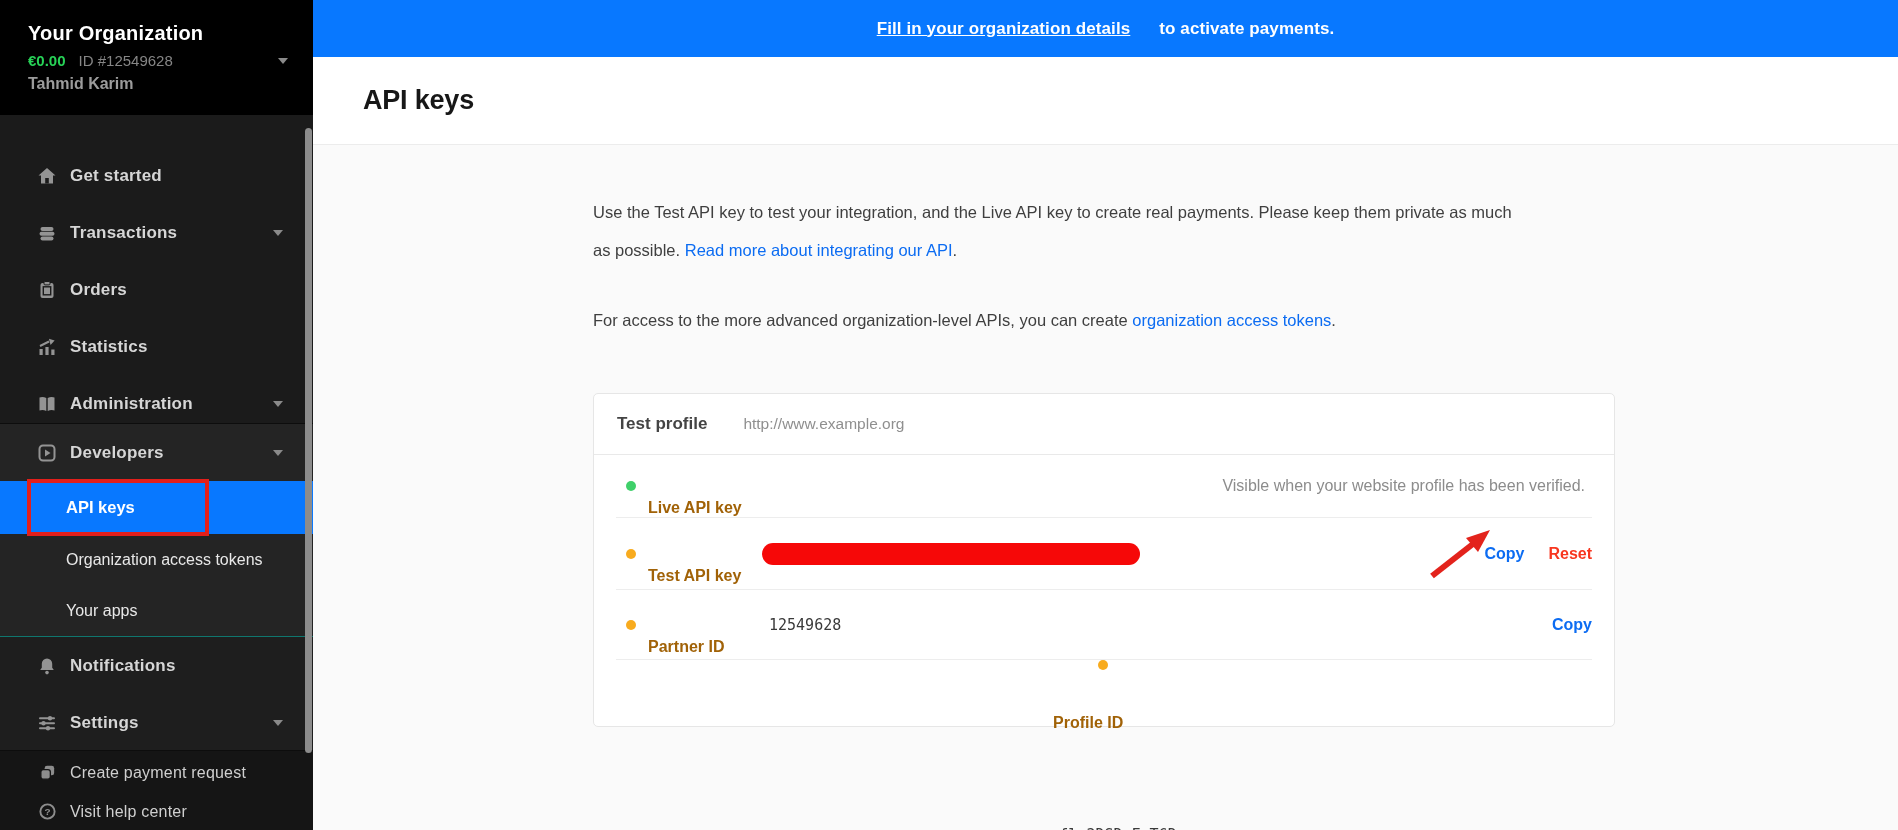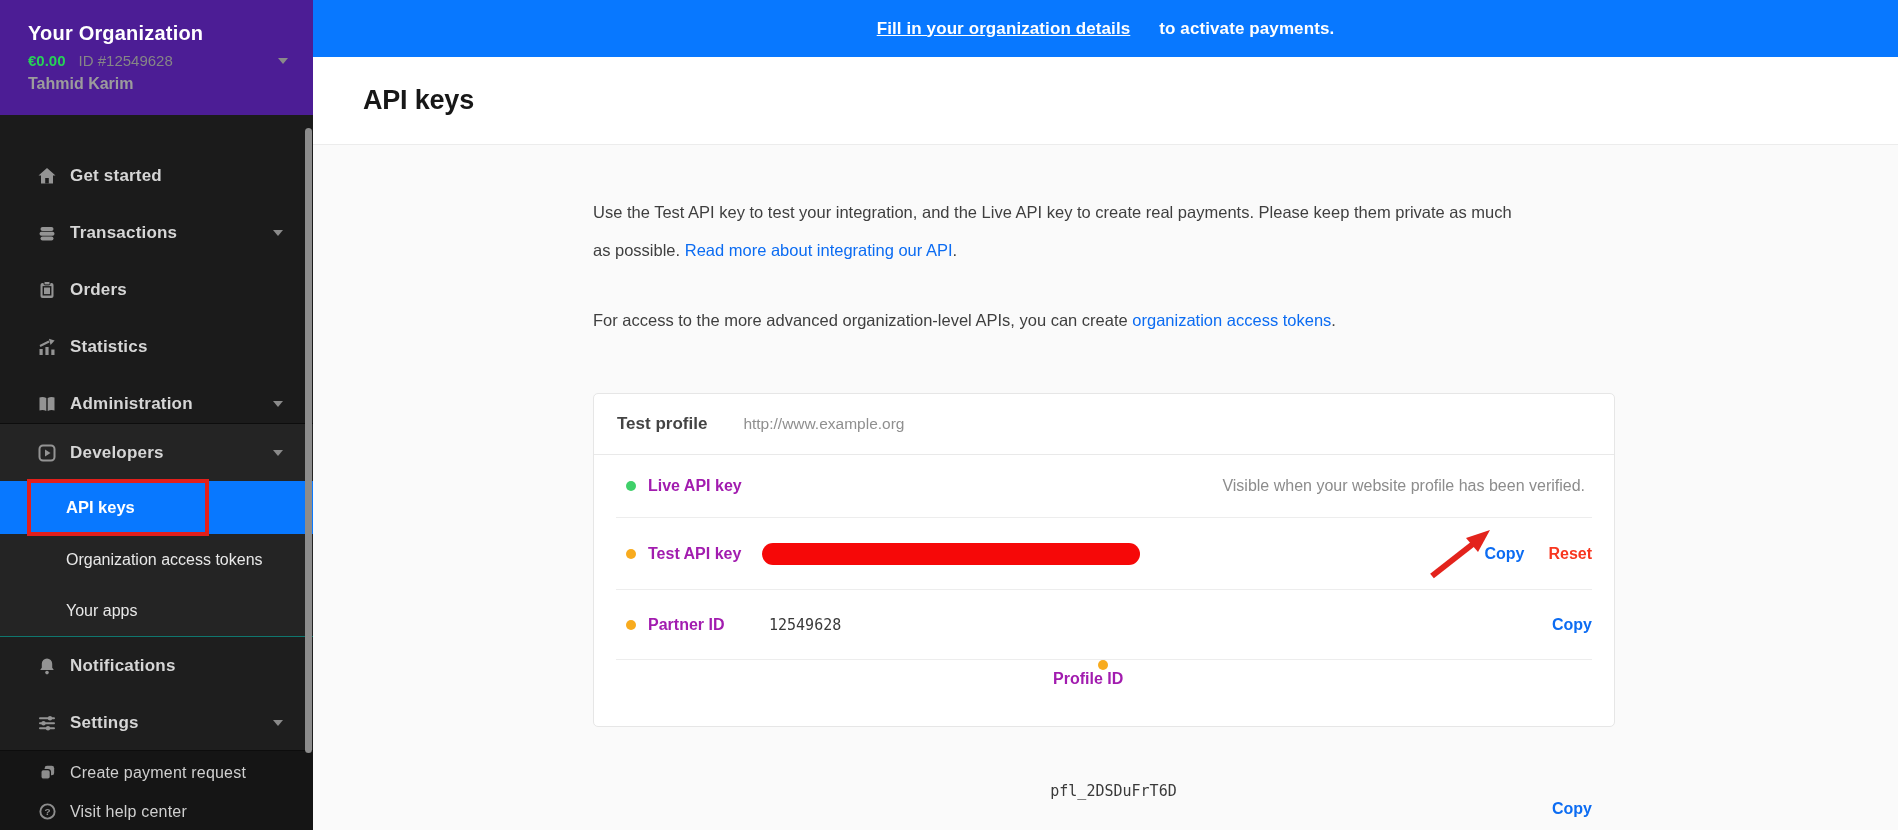--- a/index.html
+++ b/index.html
@@ -1,21 +1,21 @@
 <!DOCTYPE html>
 <html><head>
 <meta charset="utf-8">
 <style>
   * { margin:0; padding:0; box-sizing:border-box; }
   html,body { width:1898px; height:830px; overflow:hidden; }
   body { font-family:"Liberation Sans", sans-serif; display:flex; background:#fafafa; position:relative; }
 
   
   .sidebar { width:313px; height:830px; background:#1b1b1b; position:relative; flex:0 0 313px; }
-  .org-block { height:115px; background:#4c1d95; padding:22px 28px 0 28px; position:relative; }
+  .org-block { height:115px; background:#000000; padding:22px 28px 0 28px; position:relative; }
   .org-name { color:#fff; font-size:20px; font-weight:700; letter-spacing:.2px; margin-bottom:7px; }
   .org-line2 { display:flex; align-items:center; gap:13px; margin-bottom:6px; }
   .org-balance { color:#27d257; font-size:15px; font-weight:700; }
   .org-id { color:#868686; font-size:15px; }
   .org-user { color:#9c9c9c; font-size:16px; font-weight:600; }
   .org-caret { position:absolute; right:25px; top:58px; }
 
   .caret { width:0; height:0; border-left:5px solid transparent; border-right:5px solid transparent; border-top:6px solid #8a8a8a; display:inline-block; }
 
   .s1 { padding-top:32px; height:309px; background:#1b1b1b; border-bottom:1px solid #0d0d0d; }
@@ -58,21 +58,21 @@
   .card { width:1022px; margin-top:54px; background:#fff; border:1px solid #e6e6e6; border-radius:5px; }
   .card-header { height:61px; display:flex; align-items:center; padding:0 23px; border-bottom:1px solid #e9e9e9; }
   .profile-name { font-size:17px; font-weight:700; color:#444; margin-right:36px; }
   .profile-url { font-size:15.5px; color:#8f8f8f; }
 
   .row { display:flex; align-items:center; margin:0 22px; padding-left:10px; border-bottom:1px solid #ededed; position:relative; }
   .row:last-child { border-bottom:none;flex-direction:column; }
   .row.r1 { height:63px; } .row.r2 { height:72px; } .row.r3 { height:70px; } .row.r4 { height:66px; }
   .dot { width:10px; height:10px; border-radius:50%; margin-right:12px; flex:0 0 10px; }
   .dot.green { background:#3fd06a; } .dot.amber { background:#f8ab1e; }
-  .rlabel { width:112px; font-size:16px; font-weight:700; color:#a21caf; flex:0 0 112px; }
+  .rlabel { width:112px; font-size:16px; font-weight:700; color:#a16207; flex:0 0 112px;margin-top:44px; }
   .rvalue { font-family:"DejaVu Sans Mono", monospace; font-size:15px; color:#3a3a3a; padding-left:9px; }
   .rnote { margin-left:auto; color:#8c8c8c; font-size:16px; padding-right:7px; }
   .actions { margin-left:auto; display:flex; gap:24px; }
   .link-copy { color:#0c6cf2; font-size:16px; font-weight:600; cursor:pointer; }
   .link-reset { color:#f8361f; font-size:16px; font-weight:600; cursor:pointer; }
   .redact-pill { width:378px; height:22px; border-radius:11px; background:#f60808; margin-left:2px; }
 </style>
 </head>
 <body>
 

